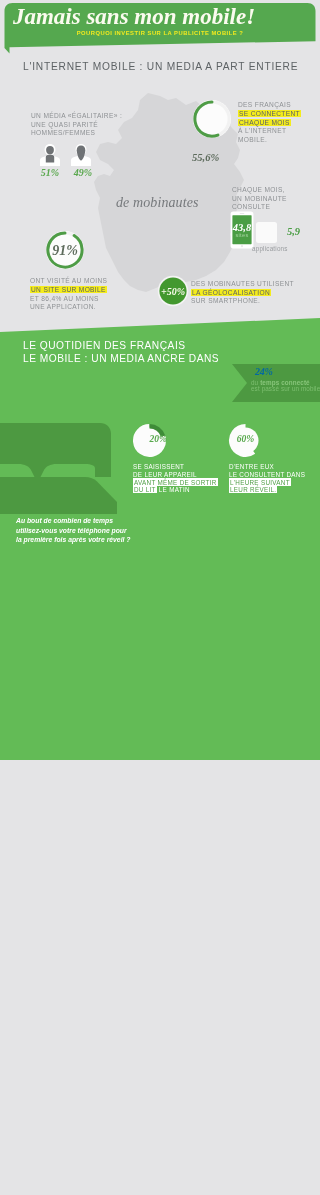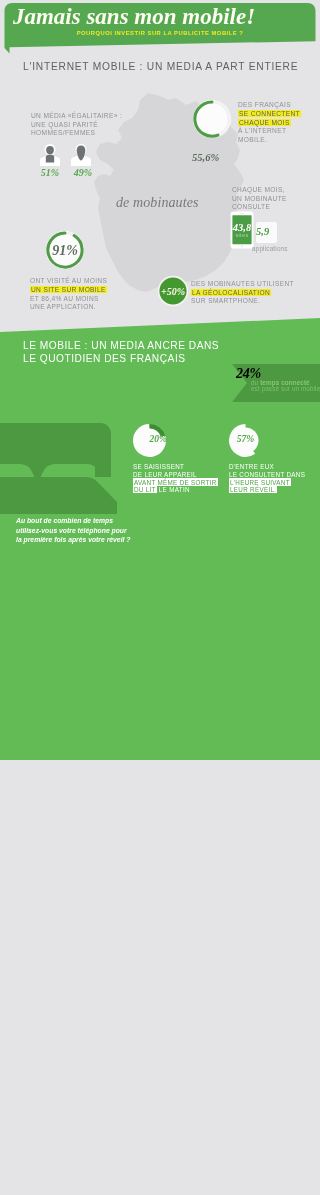--- a/index.html
+++ b/index.html
@@ -111,21 +111,21 @@
     <rect x="0.6" y="0.6" width="22.8" height="36.8" rx="2.6" fill="#ffffff"></rect>
     <rect x="2.4" y="4.2" width="19.2" height="29" rx="0.6" fill="#4a9d44"></rect>
     <rect x="9.6" y="2.1" width="4.8" height="0.9" rx="0.45" fill="#e8e8e8"></rect>
     <circle cx="12" cy="35.2" r="1.1" fill="#e8e8e8"></circle>
   </svg>
 </div>
 <div class="abs num-it" style="left:230px;top:222px;width:24px;text-align:center;font-size:10.5px;color:#ffffff;">43,8</div>
 <div class="abs" style="left:230px;top:232px;width:24px;text-align:center;font-size:5.6px;color:#a6d4a0;letter-spacing:0.3px;">sites</div>
 
 <div class="abs" style="left:256px;top:222px;width:21px;height:21px;background:#fafafa;border-radius:2.5px;"></div>
-<div class="abs num-it" style="left:256px;top:226px;width:44px;text-align:left;font-size:10.5px;color:#4a9d44;">5,9</div>
+<div class="abs num-it" style="left:256px;top:226px;width:44px;text-align:right;font-size:10.5px;color:#4a9d44;">5,9</div>
 <div class="abs" style="left:252px;top:245px;font-size:6.3px;color:#9a9da0;letter-spacing:0.2px;">applications</div>
 
 <div class="abs" style="left:45px;top:230px;">
   <svg width="40" height="40" viewBox="0 0 40 40">
     <circle cx="20" cy="20" r="19" fill="#fcfcfc"></circle>
     <circle cx="20" cy="20" r="17.1" fill="none" stroke="#f2f2f2" stroke-width="3"></circle>
     <path d="M20.00,2.90 A17.10,17.10 0 1 0 29.16,5.56" fill="none" stroke="#4e9c46" stroke-width="3" stroke-linecap="round"></path>
   </svg>
 </div>
 <div class="abs num-it" style="left:45px;top:243px;width:40px;text-align:center;font-size:14px;color:#5d6b5c;">91%</div>
@@ -156,25 +156,25 @@
     <path fill="#4d9941" d="M-20,113 L100,113 C106.5,113 111,117.5 111,124 L111,167 L-20,167 Z"></path>
     <path fill="#4d9941" d="M-20,167 L85,167 C90,167 94,168.5 97,171.5 L117,192 L117,204 L-20,204 Z"></path>
     <path fill="#63bb56" d="M-20,167 L-20,158.5 C-20,155.5 -16.5,154 -10,154 L18,154 C25,154 29,156 31.5,161 L34.5,167 Z"></path>
     <path fill="#63bb56" d="M40.5,167 L43.5,161 C46,156 50,154 57,154 L85,154 C91.5,154 95,155.5 95,158.5 L95,167 Z"></path>
 
     <path fill="#4d9941" d="M232,54 L320,54 L320,92 L232,92 L247,73 Z"></path>
   </svg>
 </div>
 
 <div class="abs sec-title-white" style="left:23px;top:340px;">
+  <div>LE QUOTIDIEN DES FRANÇAIS</div>
   <div>LE MOBILE : UN MEDIA ANCRE DANS</div>
-  <div>LE QUOTIDIEN DES FRANÇAIS</div>
-</div>
-
-<div class="abs num-it" style="left:236px;top:366px;font-size:14px;color:#000000;letter-spacing:-0.2px;">24%</div>
+</div>
+
+<div class="abs num-it" style="left:255px;top:366px;font-size:10px;color:#0369a1;letter-spacing:-0.2px;">24%</div>
 <div class="abs" style="left:251px;top:380px;width:70px;font-size:6.3px;color:#88c57b;letter-spacing:0.12px;line-height:6.2px;font-weight:bold;">
   <div><span style="font-weight:normal;color:#7dbf70;">du </span><span>temps connecté</span></div>
   <div style="font-weight:normal;color:#7dbf70;">est passé sur un mobile</div>
 </div>
 
 <div class="abs" style="left:132px;top:423px;">
   <svg width="35" height="35" viewBox="0 0 35 35">
     <circle cx="17.5" cy="17.5" r="13" fill="#fcfcfc"></circle>
     <path d="M17.50,3.20 A14.30,14.30 0 1 0 31.10,13.08" fill="none" stroke="#fcfcfc" stroke-width="4.4" stroke-linecap="butt"></path>
     <path d="M17.50,3.20 A14.30,14.30 0 0 1 31.10,13.08" fill="none" stroke="#3f8c38" stroke-width="4.4" stroke-linecap="butt"></path>
@@ -187,21 +187,21 @@
   <div><span class="hl-w">AVANT MÊME DE SORTIR</span></div>
   <div><span class="hl-w">DU LIT</span><span> LE MATIN</span></div>
 </div>
 
 <div class="abs" style="left:228px;top:423px;">
   <svg width="35" height="35" viewBox="0 0 35 35">
     <circle cx="17.5" cy="17.5" r="13" fill="#fcfcfc"></circle>
     <path d="M17.50,3.20 A14.30,14.30 0 1 0 25.91,29.07" fill="none" stroke="#fcfcfc" stroke-width="4.4" stroke-linecap="butt"></path>
   </svg>
 </div>
-<div class="abs num-it" style="left:228px;top:433px;width:35px;text-align:center;font-size:9.6px;color:#57a84c;">57%</div>
+<div class="abs num-it" style="left:228px;top:433px;width:35px;text-align:center;font-size:9.6px;color:#57a84c;">60%</div>
 <div class="abs cap-w" style="left:229px;top:463px;width:95px;">
   <div>D'ENTRE EUX</div>
   <div>LE CONSULTENT DANS</div>
   <div><span class="hl-w">L'HEURE SUIVANT</span></div>
   <div><span class="hl-w">LEUR RÉVEIL.</span></div>
 </div>
 
 <div class="abs" style="left:16px;top:516px;width:118px;font-size:6.8px;font-style:italic;font-weight:bold;color:#ffffff;line-height:9.5px;">Au bout de combien de temps utilisez-vous votre téléphone pour la première fois après votre réveil ?</div>
 
 <div class="abs" id="bars-chart" style="left:128px;top:510px;width:192px;height:52px;"></div>

